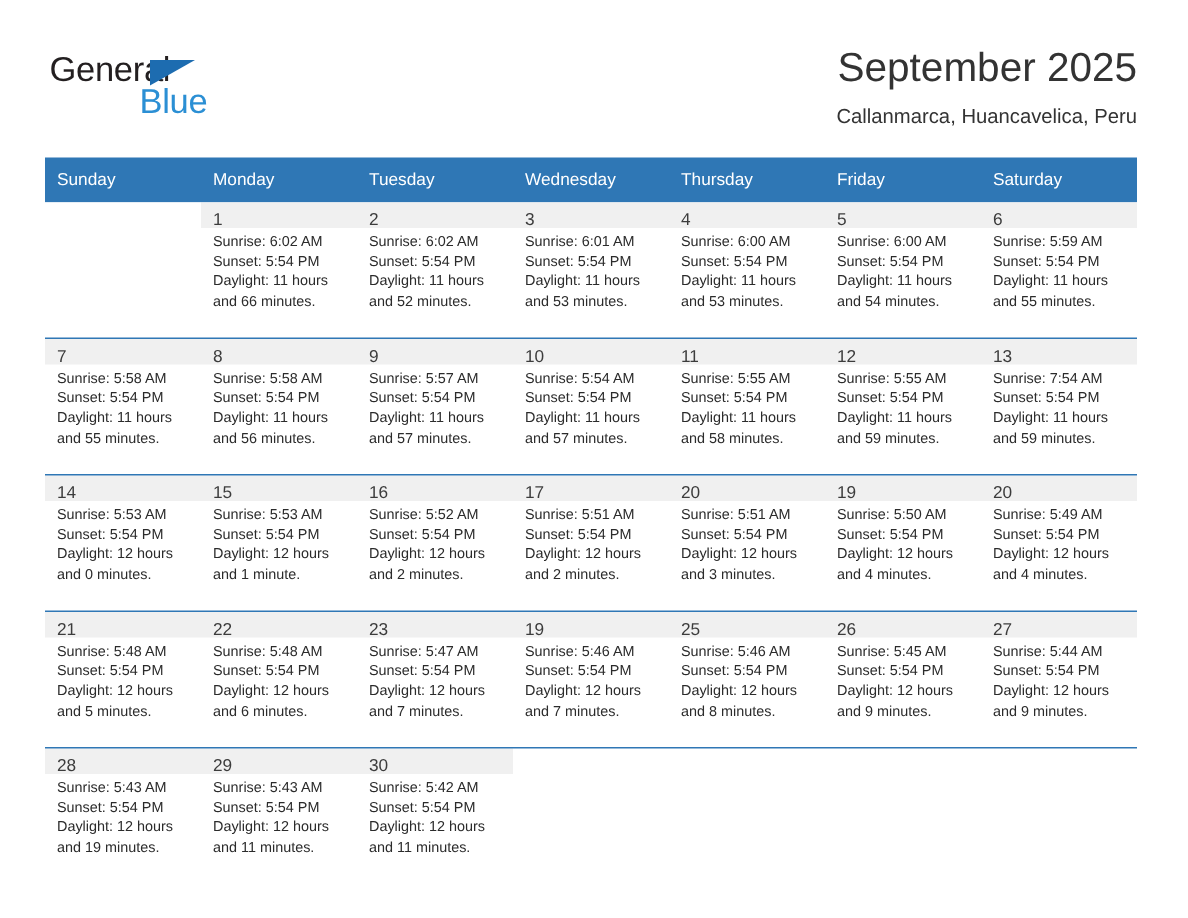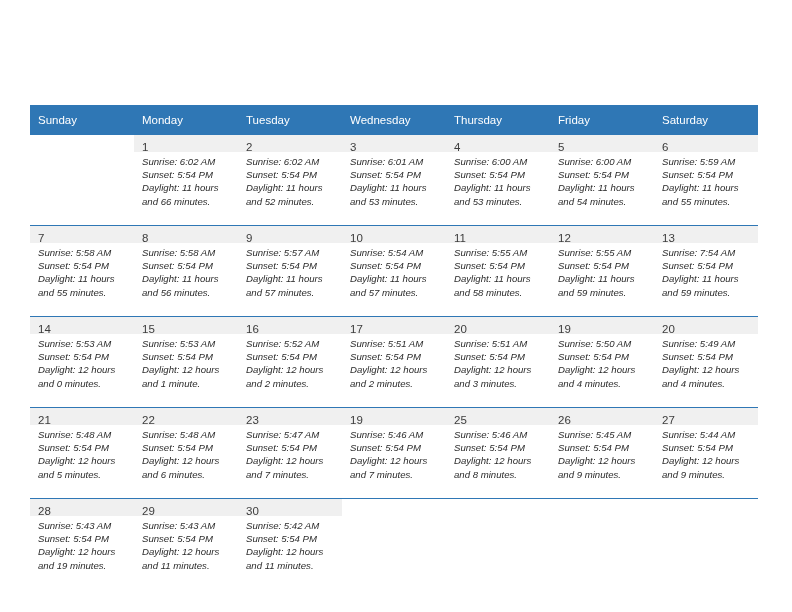--- a/index.html
+++ b/index.html
@@ -127,37 +127,45 @@
     padding: 2px 0 1px 8px;
     box-sizing: border-box;
   }
   .daynum {
     font-size: 11.5px;
     color: #3c3c3c;
     line-height: 14px;
   }
   .cellbody {
     padding: 3px 6px 0 8px;
-    font-style: italic;
   }
   .cellbody div {
     font-size: 9.6px;
     line-height: 13.2px;
     color: #2b2b2b;
     white-space: nowrap;
   }
 </style>
 </head>
 <body>
 
 <div class="page">
 
   <div class="header">
 
-
+    <div class="logo">
+      <span class="logo-general">General</span>
+      <span class="logo-tri"></span>
+      <span class="logo-blue">Blue</span>
+    </div>
+
+    <div class="title-block">
+      <div class="cal-title">September 2025</div>
+      <div class="cal-subtitle">Callanmarca, Huancavelica, Peru</div>
+    </div>
 
   </div>
 
   <div class="calendar">
     <table class="cal">
       <thead>
         <tr>
           <th>Sunday</th>
           <th>Monday</th>
           <th>Tuesday</th>

